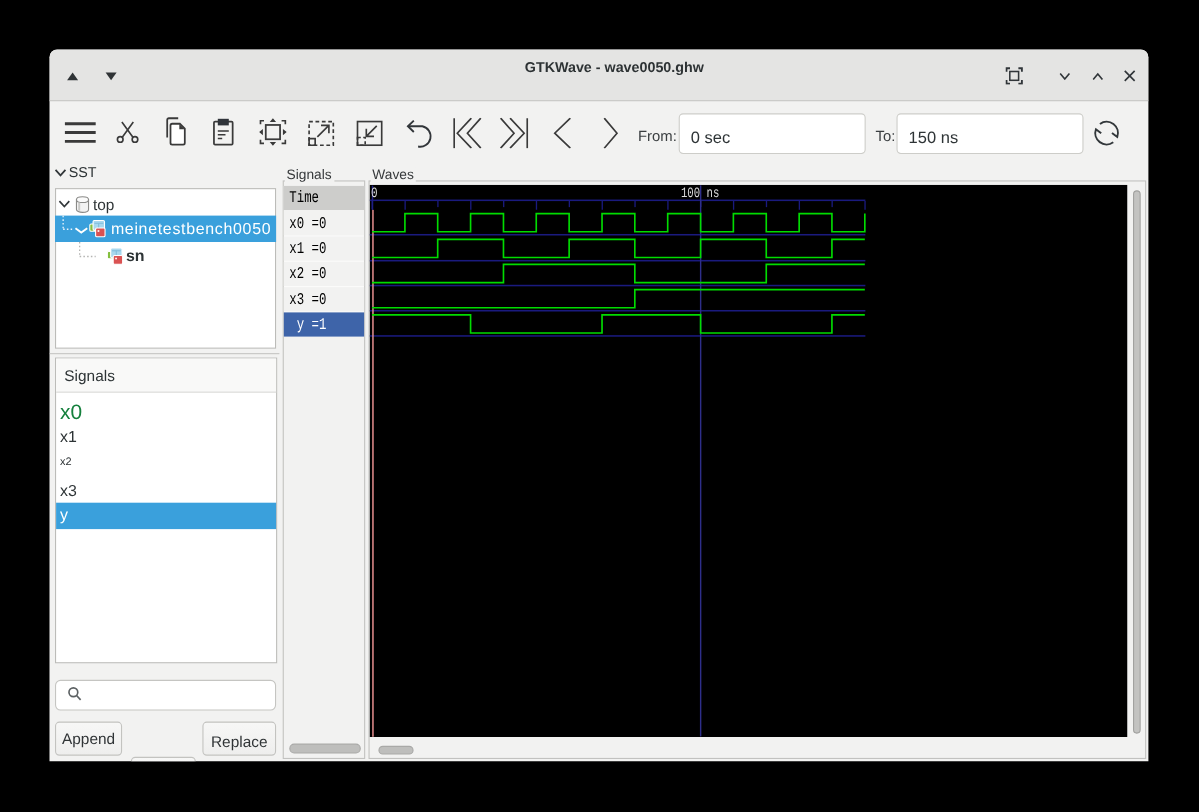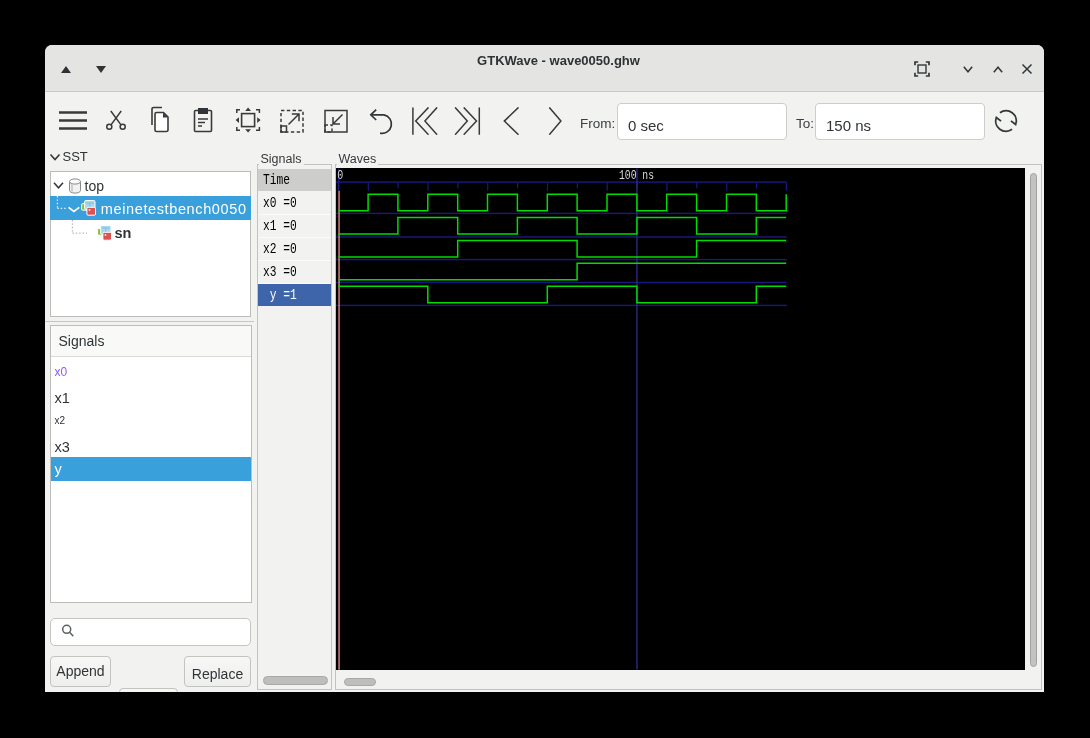--- a/index.html
+++ b/index.html
@@ -161,21 +161,21 @@
       <rect x="5.9" y="7.3" width="8.6" height="7.9" rx="1.2" fill="#da5252" stroke="#fff" stroke-width="1"></rect>
       <circle cx="8.5" cy="10" r="0.95" fill="#fff" opacity="0.9"></circle>
     </svg>
     <div class="abs" style="left:69.5px;top:180px;font-size:14.5px;color:#2e3436;font-weight:bold;">sn</div>
 
     <div class="abs" style="left:0px;top:275.5px;width:208.5px;height:1px;background:#c6c6c4;"></div>
 
     <div class="whitebox" style="left:4.5px;top:280px;width:202.5px;height:277.5px;">
       <div style="position:absolute;left:0;top:0;width:100%;height:30.5px;background:#f9f9f8;border-bottom:1px solid #dadad8;"></div>
       <div class="abs" style="left:8px;top:7px;font-size:14px;color:#2e3436;">Signals</div>
-      <div class="abs" style="left:4px;top:39px;font-size:12px;color:#8b5cf6;">x0</div>
+      <div class="abs" style="left:4px;top:39px;font-size:19px;color:#15803d;">x0</div>
       <div class="abs" style="left:4px;top:64px;font-size:14.5px;color:#2e3436;">x1</div>
       <div class="abs" style="left:4px;top:88.5px;font-size:10px;color:#2e3436;">x2</div>
       <div class="abs" style="left:4px;top:113px;font-size:14.5px;color:#2e3436;">x3</div>
       <div class="abs" style="left:0px;top:130.5px;width:100%;height:24.7px;background:#3aa0dc;"></div>
       <div class="abs" style="left:4px;top:135px;font-size:14.5px;color:#fff;">y</div>
     </div>
 
     <div class="abs" style="left:5px;top:573px;width:200.5px;height:28px;background:#fff;border:1px solid #c5c5c2;border-radius:5px;"></div>
     <svg class="abs" style="left:16px;top:579px;" width="14" height="14" viewBox="0 0 14 14" fill="none" stroke="#5c6163" stroke-width="1.5">
       <circle cx="5.7" cy="5.3" r="4"></circle>

